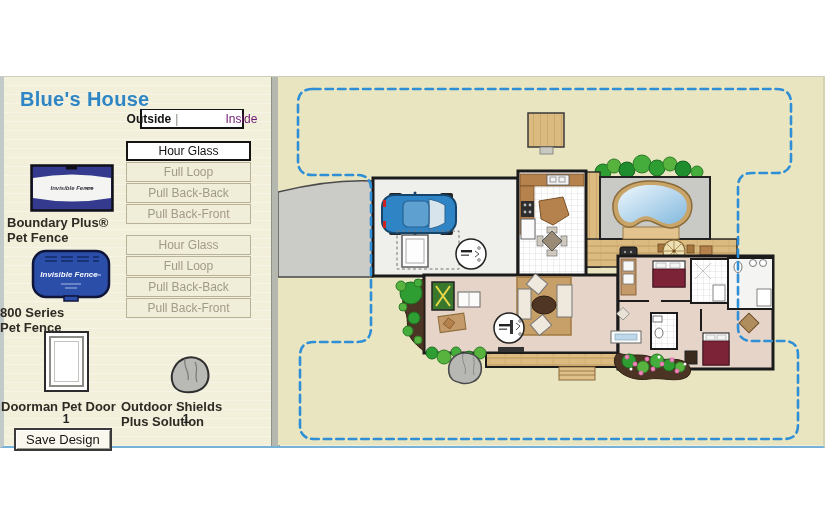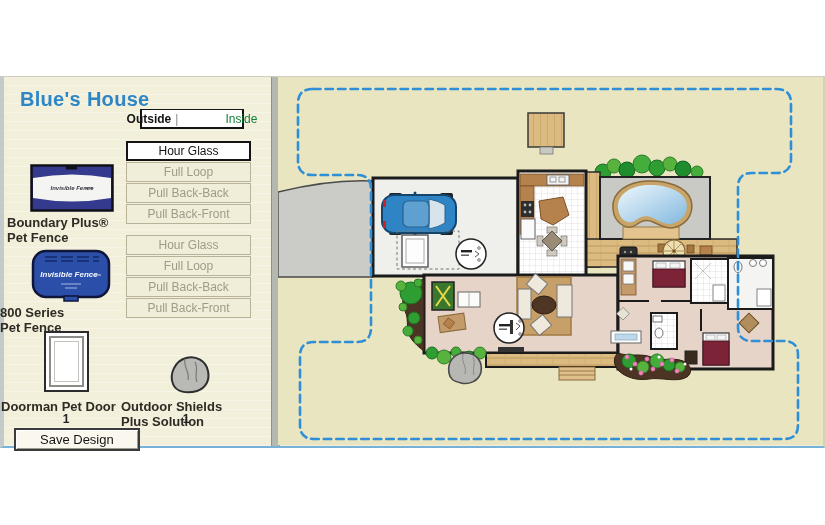--- a/index.html
+++ b/index.html
@@ -10,30 +10,30 @@
       background-image:repeating-linear-gradient(0deg,rgba(255,255,255,.35) 0 1px,transparent 1px 9px);}
   .divider{position:absolute;left:267px;top:0;width:7px;height:100%;background:#b4b8ae;border-left:1px solid #8e9288;border-right:1px solid #9aa09a;}
   .maparea{position:absolute;left:274px;top:0;width:545px;height:368px;background:#e9e5c0;}
   .title{position:absolute;left:16px;top:11px;font-size:20px;font-weight:600;color:#2e86c4;letter-spacing:.3px;}
   .prodhdr{position:absolute;left:136px;top:11px;width:96px;height:21px;background:#e9e6d8;border:2px solid #5f5d50;
       box-sizing:border-box;display:flex;align-items:center;justify-content:center;font-size:14px;font-weight:bold;color:#8f8b7c;letter-spacing:.5px;}
   .tabs{position:absolute;left:136px;top:32px;width:104px;height:20px;background:#fff;border:2px solid #141414;border-top-width:1px;
       box-sizing:border-box;display:flex;align-items:center;justify-content:center;gap:4px;font-size:12px;}
   .tab-on{font-weight:bold;color:#141414;cursor:pointer;}
   .tab-sep{color:#8a8a82;}
-  .tab-off{color:#15803d;cursor:pointer;margin-left:43px;}
+  .tab-off{color:#701a75;cursor:pointer;margin-left:43px;}
   .btn{position:absolute;left:122px;width:125px;height:20px;box-sizing:border-box;display:flex;align-items:center;justify-content:center;
       font-size:12px;background:#f0edd9;border:1px solid #b9b299;color:#a19a87;cursor:pointer;}
   .btn.active{background:#fff;border:2px solid #141414;color:#141414;font-weight:500;}
   .plabel{position:absolute;width:130px;text-align:left;font-size:13px;font-weight:bold;color:#2f2b24;line-height:1.18;}
   .pcount{position:absolute;width:130px;text-align:center;font-size:12px;font-weight:bold;color:#222;}
   .door{position:absolute;left:40px;top:254px;width:45px;height:61px;background:#fff;border:2px solid #2b2b2b;box-sizing:border-box;}
   .door .f1{position:absolute;inset:3px;border:2px solid #8d8d88;}
   .door .f2{position:absolute;inset:3px;border:1px solid #c4c4bf;}
-  .savebtn{position:absolute;left:10px;top:351px;padding:2px 24px;background:#faf8ee;border:2px solid #3a3a3a;
+  .savebtn{position:absolute;left:10px;top:351px;padding:2px 10px;background:#faf8ee;border:2px solid #3a3a3a;
       box-shadow:inset 1px 1px 0 #fff, inset -1px -1px 0 #9a9a90;font-size:13px;color:#141414;cursor:pointer;text-align:right;}
   svg{display:block;}
 </style>
 </head>
 <body>
 
 <div class="stage">
  <div class="app">
 
   <div class="sidebar">

